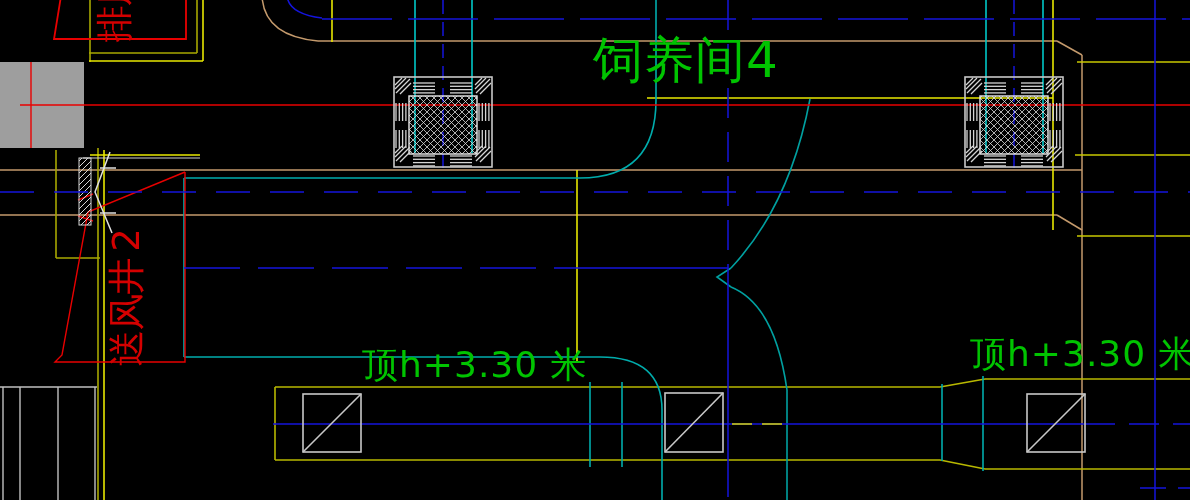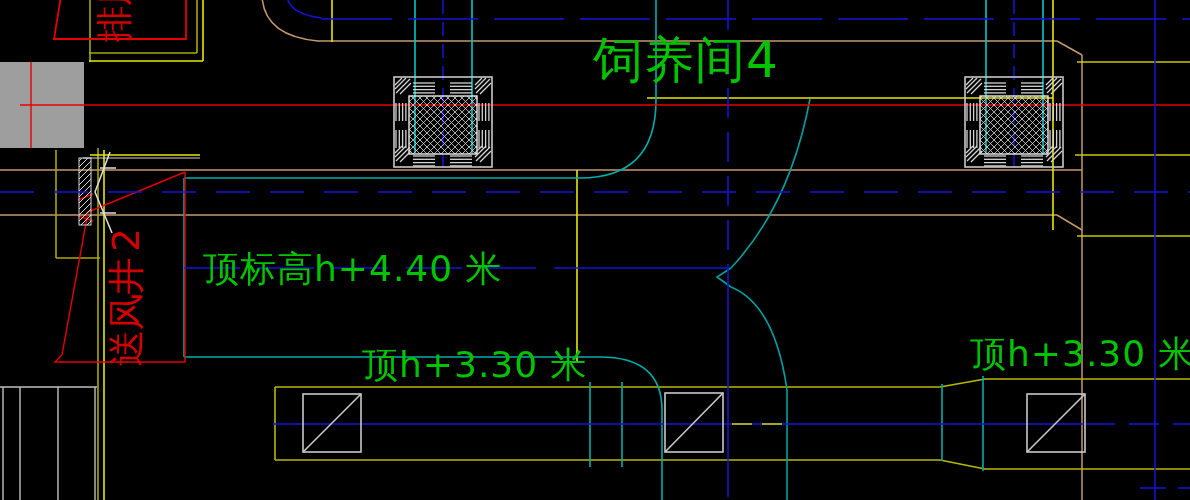--- a/index.html
+++ b/index.html
@@ -209,21 +209,20 @@
   <g stroke="#C0C0C0" stroke-width="1.4">
     <line x1="0" y1="387" x2="97" y2="387"></line>
     <line x1="3" y1="387" x2="3" y2="500"></line>
     <line x1="20" y1="387" x2="20" y2="500"></line>
     <line x1="58" y1="387" x2="58" y2="500"></line>
     <line x1="95" y1="387" x2="95" y2="500"></line>
   </g>
 </svg>
 
 <div class="label room-title">饲养间4</div>
-<div class="label elev-main">顶标高h+4.40 米</div>
 <div class="label elev-b1">顶h+3.30 米</div>
 <div class="label elev-b2">顶h+3.30 米</div>
 <div class="vtext supply-shaft">
       <span class="vchar">送</span>
       <span class="vchar">风</span>
       <span class="vchar">井</span>
       <span class="vchar">2</span>
     </div>
 <div class="vtext exhaust-shaft">
       <span class="vchar">排</span>

